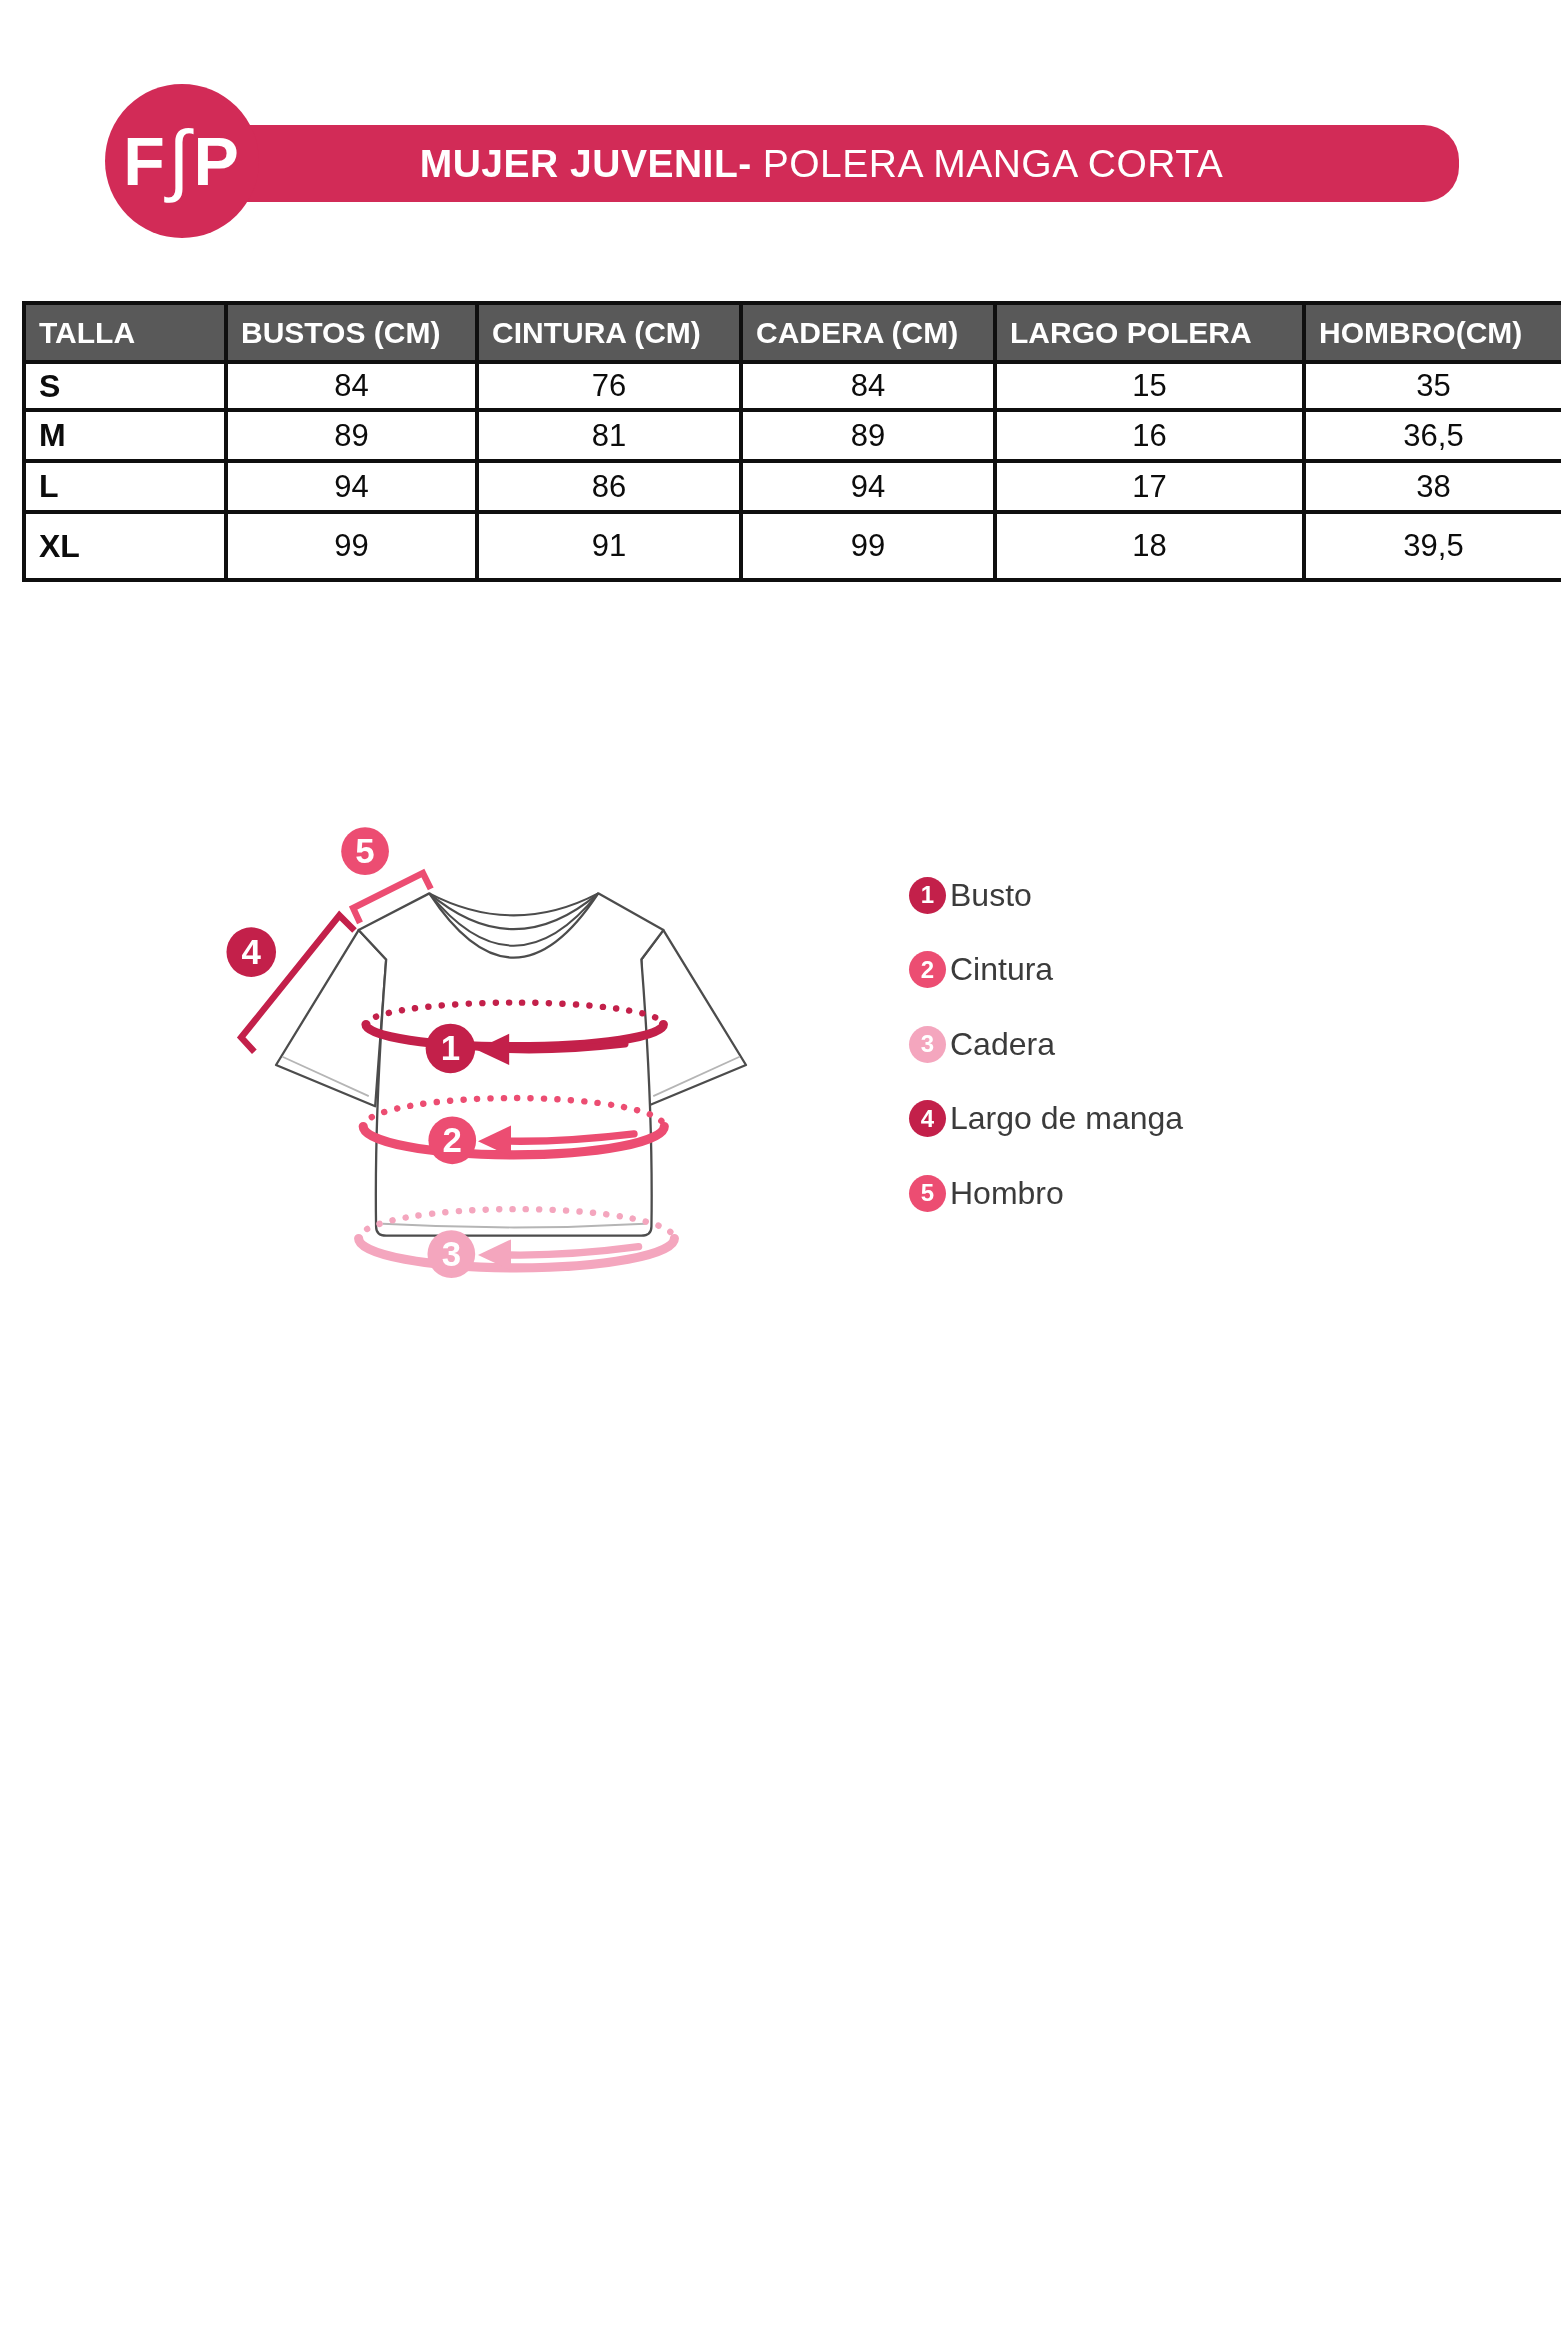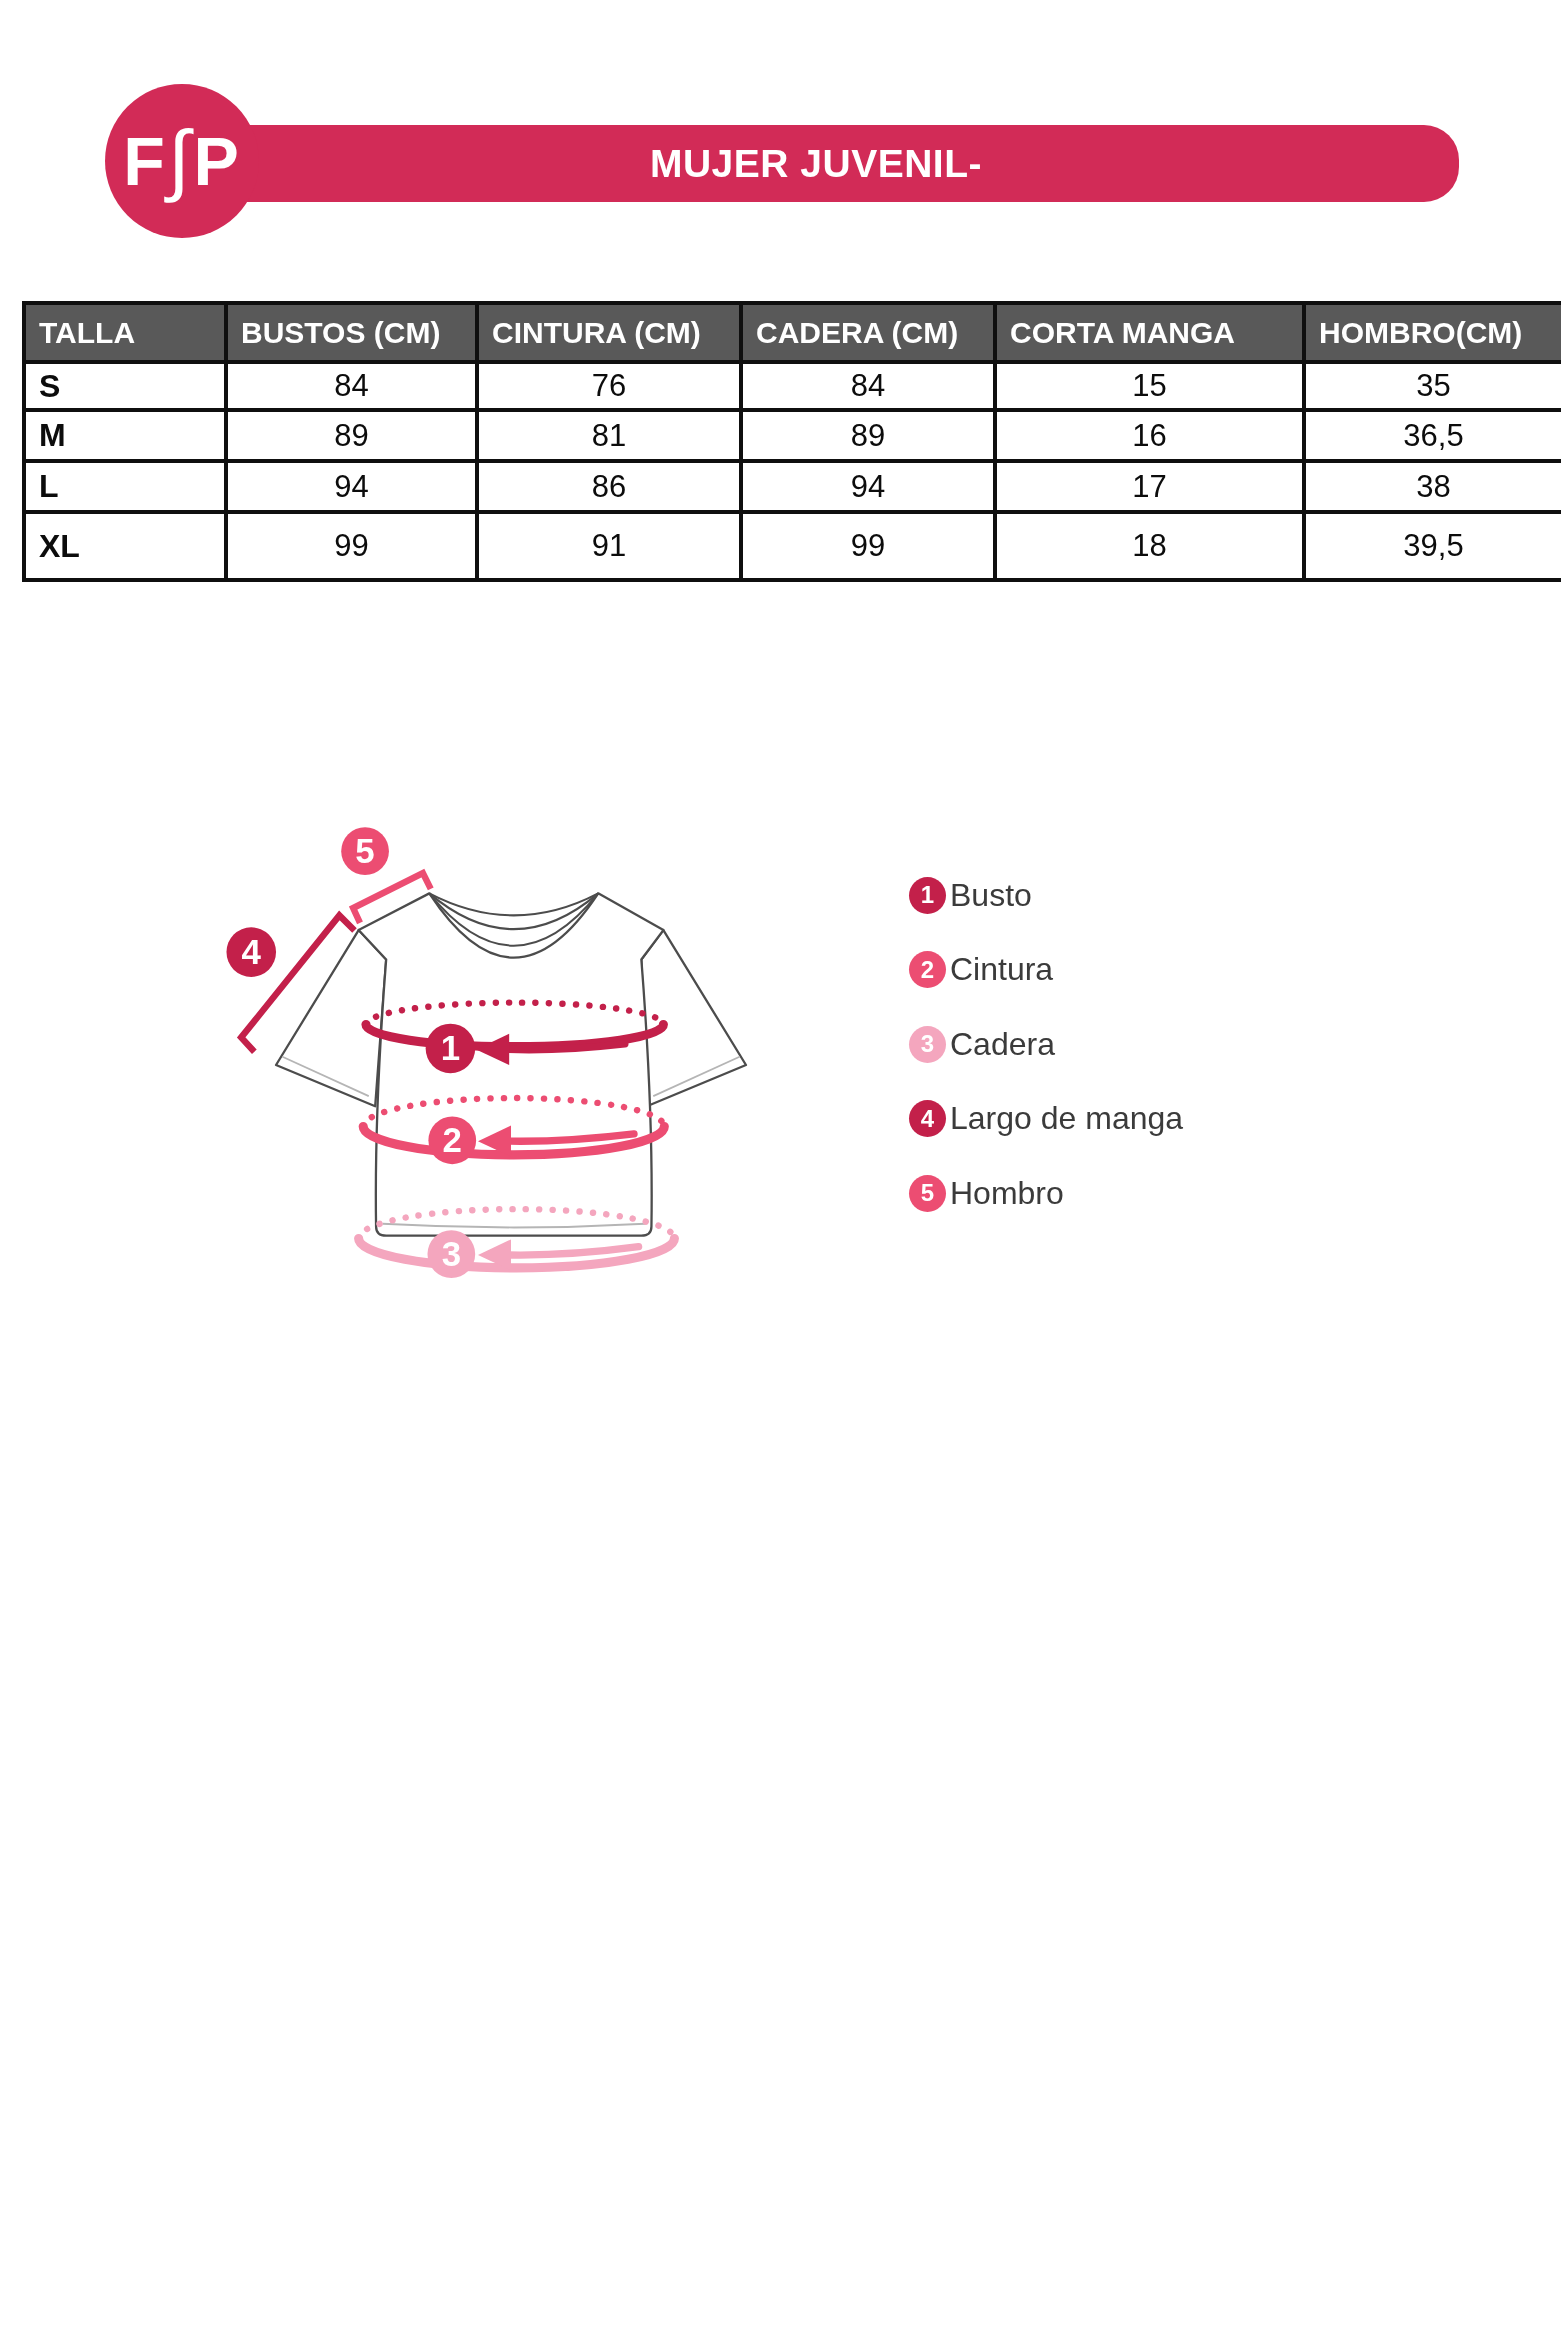--- a/index.html
+++ b/index.html
@@ -69,38 +69,39 @@
 <body>
 
 <div class="logo">
   <span>F</span>
   <span class="curve">∫</span>
   <span>P</span>
 </div>
 
 <div class="banner">
   <span class="bold">MUJER JUVENIL-</span>
+  <span class="regular">POLERA MANGA CORTA</span>
 </div>
 
 <table class="sizes">
   <colgroup>
     <col style="width:202px">
       <col style="width:251px">
       <col style="width:264px">
     <col style="width:254px">
       <col style="width:309px">
       <col style="width:259px">
   </colgroup>
   <thead>
     <tr>
         <th>TALLA</th>
         <th>BUSTOS (CM)</th>
         <th>CINTURA (CM)</th>
         <th>CADERA (CM)</th>
-        <th>CORTA MANGA</th>
+        <th>LARGO POLERA</th>
         <th>HOMBRO(CM)</th>
       </tr>
   </thead>
   <tbody>
       <tr>
         <th>S</th>
         <td>84</td>
         <td>76</td>
         <td>84</td>
         <td>15</td>

